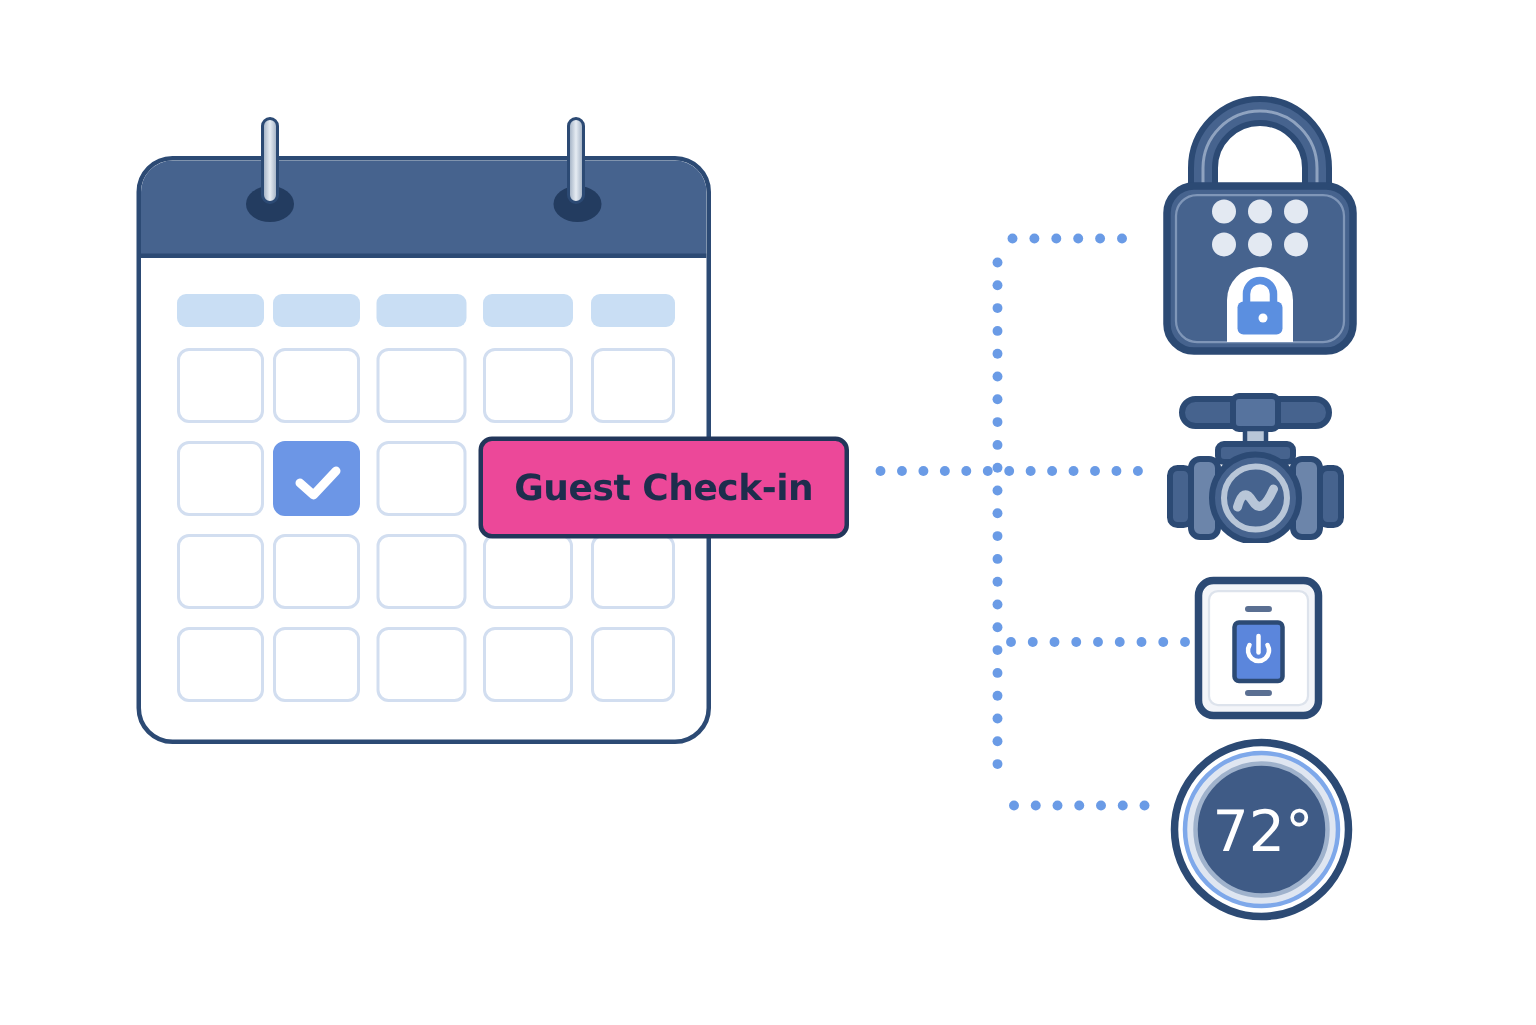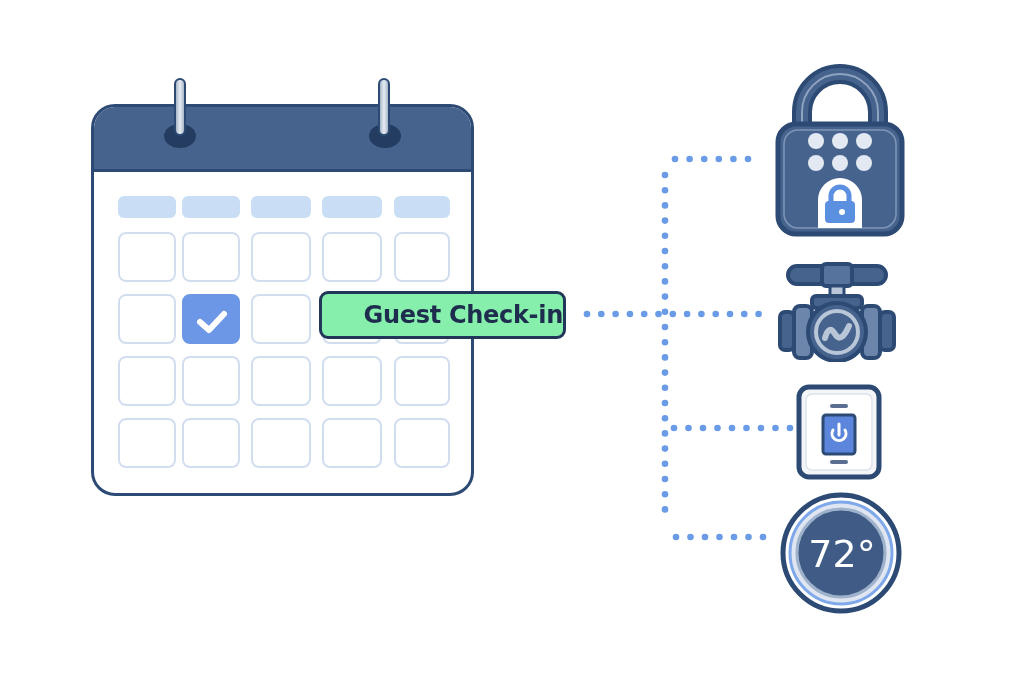--- a/index.html
+++ b/index.html
@@ -9,21 +9,21 @@
   
   #calendar { left:91px; top:104px; width:383px; height:392px; background:#fff; border:3px solid #2c4a74; border-radius:24px; box-sizing:border-box; overflow:hidden; }
   #cal-header { left:0; top:0; width:100%; height:62px; background:#46638e; border-bottom:3px solid #2c4a74; }
   .ring-hole { width:32px; height:24px; border-radius:50%; background:#233c60; }
   .ring { width:12px; height:58px; border-radius:7px; background:linear-gradient(90deg,#a8b6c8,#e6ecf3 50%,#a8b6c8); border:2px solid #2c4a74; box-sizing:border-box; }
   .dayhdr { height:22px; border-radius:6px; background:#c9def4; }
   .cell { width:56px; height:50px; border:2.5px solid #d2def0; border-radius:8px; box-sizing:border-box; background:#fff; }
   .cell.checked { background:#6c96e6; border-color:#6c96e6; }
 
   
-  #label-box { left:319px; top:291px; width:247px; height:48px; background:#86efac; border:3px solid #22365a; border-radius:9px; box-sizing:border-box; display:flex; align-items:center; justify-content:flex-end; }
+  #label-box { left:319px; top:291px; width:247px; height:68px; background:#ec4899; border:3px solid #22365a; border-radius:9px; box-sizing:border-box; display:flex; align-items:center; justify-content:center; }
   #label-text { font-family:"DejaVu Sans", sans-serif; font-size:24px; font-weight:bold; color:#1e2d4d; letter-spacing:-0.3px; }
 
   svg text { font-family:"DejaVu Sans", sans-serif; }
 </style>
 </head>
 <body>
 
 <div id="calendar" class="abs">
   <div id="cal-header" class="abs"></div>
   <div id="cal-grid">

